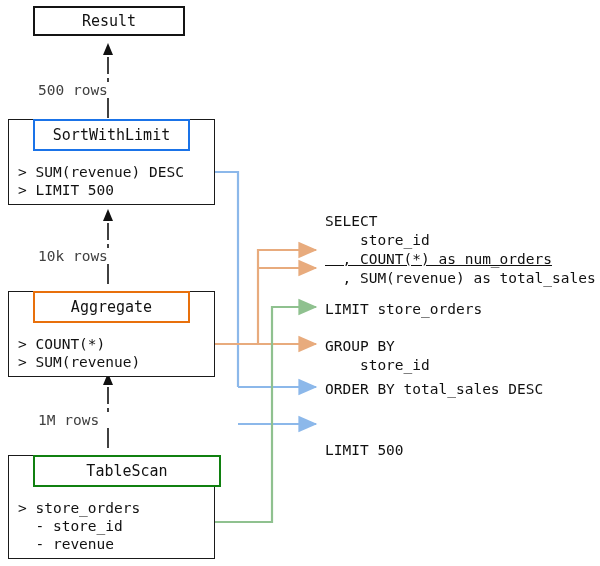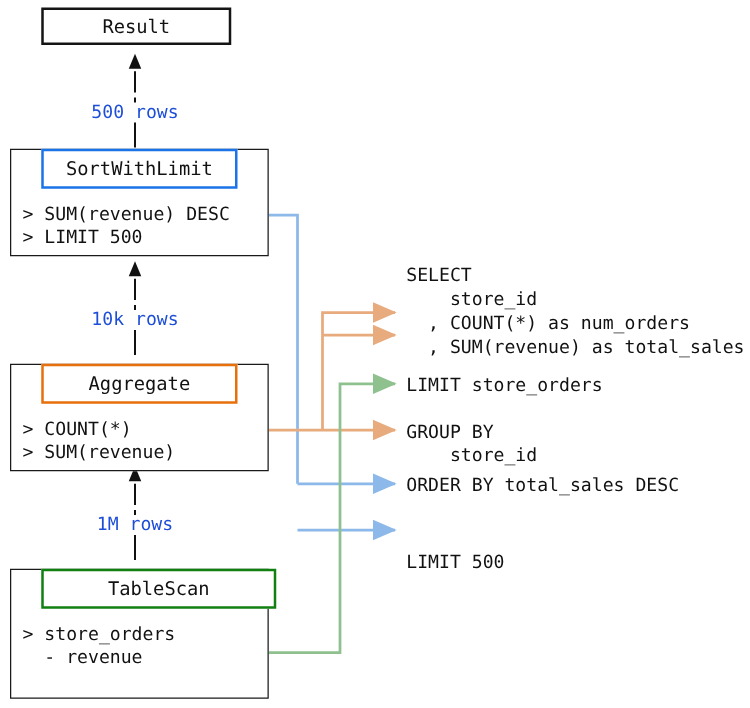--- a/index.html
+++ b/index.html
@@ -8,21 +8,21 @@
   #canvas{position:absolute;left:0;top:0;width:600px;height:566px;}
   svg.layer{position:absolute;left:0;top:0;width:600px;height:566px;pointer-events:none;}
 
   .node{position:absolute;}
   .node .outer{position:absolute;left:0;top:14px;border:1.6px solid #1a1a1a;background:#fff;box-sizing:border-box;}
   .node .header{position:absolute;background:#fff;box-sizing:border-box;display:flex;align-items:center;justify-content:center;}
   .node .header span{font-size:15px;color:#111;letter-spacing:0px;line-height:1;}
   .node .body{position:absolute;box-sizing:border-box;padding:6px 0 0 10px;}
   .node .body div{font-size:14.5px;color:#111;line-height:18px;white-space:pre;}
 
-  .rowlabel{position:absolute;font-size:14.5px;color:#1d4ed8;white-space:pre;text-align:center;}
+  .rowlabel{position:absolute;font-size:14.5px;color:#404040;white-space:pre;}
 
   .sql{position:absolute;font-size:14.5px;color:#111;line-height:18px;white-space:pre;}
 </style>
 </head>
 <body>
 
 <div id="canvas">
 
   <svg class="layer" viewBox="0 0 600 566">
     <defs>
@@ -104,35 +104,36 @@
     </div>
     <div class="header" style="left:25px;top:14px;width:157px;height:32px;border:2.6px solid #e8700c;">
       <span>Aggregate</span>
     </div>
   </div>
 
   <div class="node" style="left:8px;top:441px;width:207px;height:118px;">
     <div class="outer" style="width:207px;height:104px;"></div>
     <div class="body" style="left:0px;top:52px;width:207px;">
       <div>&gt; store_orders</div>
+      <div>  - store_id</div>
       <div>  - revenue</div>
     </div>
     <div class="header" style="left:25px;top:14px;width:188px;height:32px;border:2.6px solid #108010;">
       <span>TableScan</span>
     </div>
   </div>
 
   <div class="rowlabel" style="left:38px;top:82px;width:140px;background:#fff;">500 rows</div>
   <div class="rowlabel" style="left:38px;top:248px;width:140px;background:#fff;">10k rows</div>
   <div class="rowlabel" style="left:38px;top:412px;width:140px;background:#fff;">1M rows</div>
 
   <div style="position:absolute;left:325px;top:212px;">
     <div class="sql" style="left:0px;top:0px;">SELECT</div>
     <div class="sql" style="left:0px;top:19px;">    store_id</div>
-    <div class="sql" style="left:0px;top:38px;">  , COUNT(*) as num_orders</div>
+    <div class="sql" style="left:0px;top:38px;text-decoration:underline;">  , COUNT(*) as num_orders</div>
     <div class="sql" style="left:0px;top:57px;">  , SUM(revenue) as total_sales</div>
     <div class="sql" style="left:0px;top:88px;">LIMIT store_orders</div>
     <div class="sql" style="left:0px;top:125px;text-align:center;">GROUP BY</div>
     <div class="sql" style="left:0px;top:144px;">    store_id</div>
     <div class="sql" style="left:0px;top:168px;">ORDER BY total_sales DESC</div>
     <div class="sql" style="left:0px;top:205px;margin-top:24px;">LIMIT 500</div>
   </div>
 
 </div>
 

